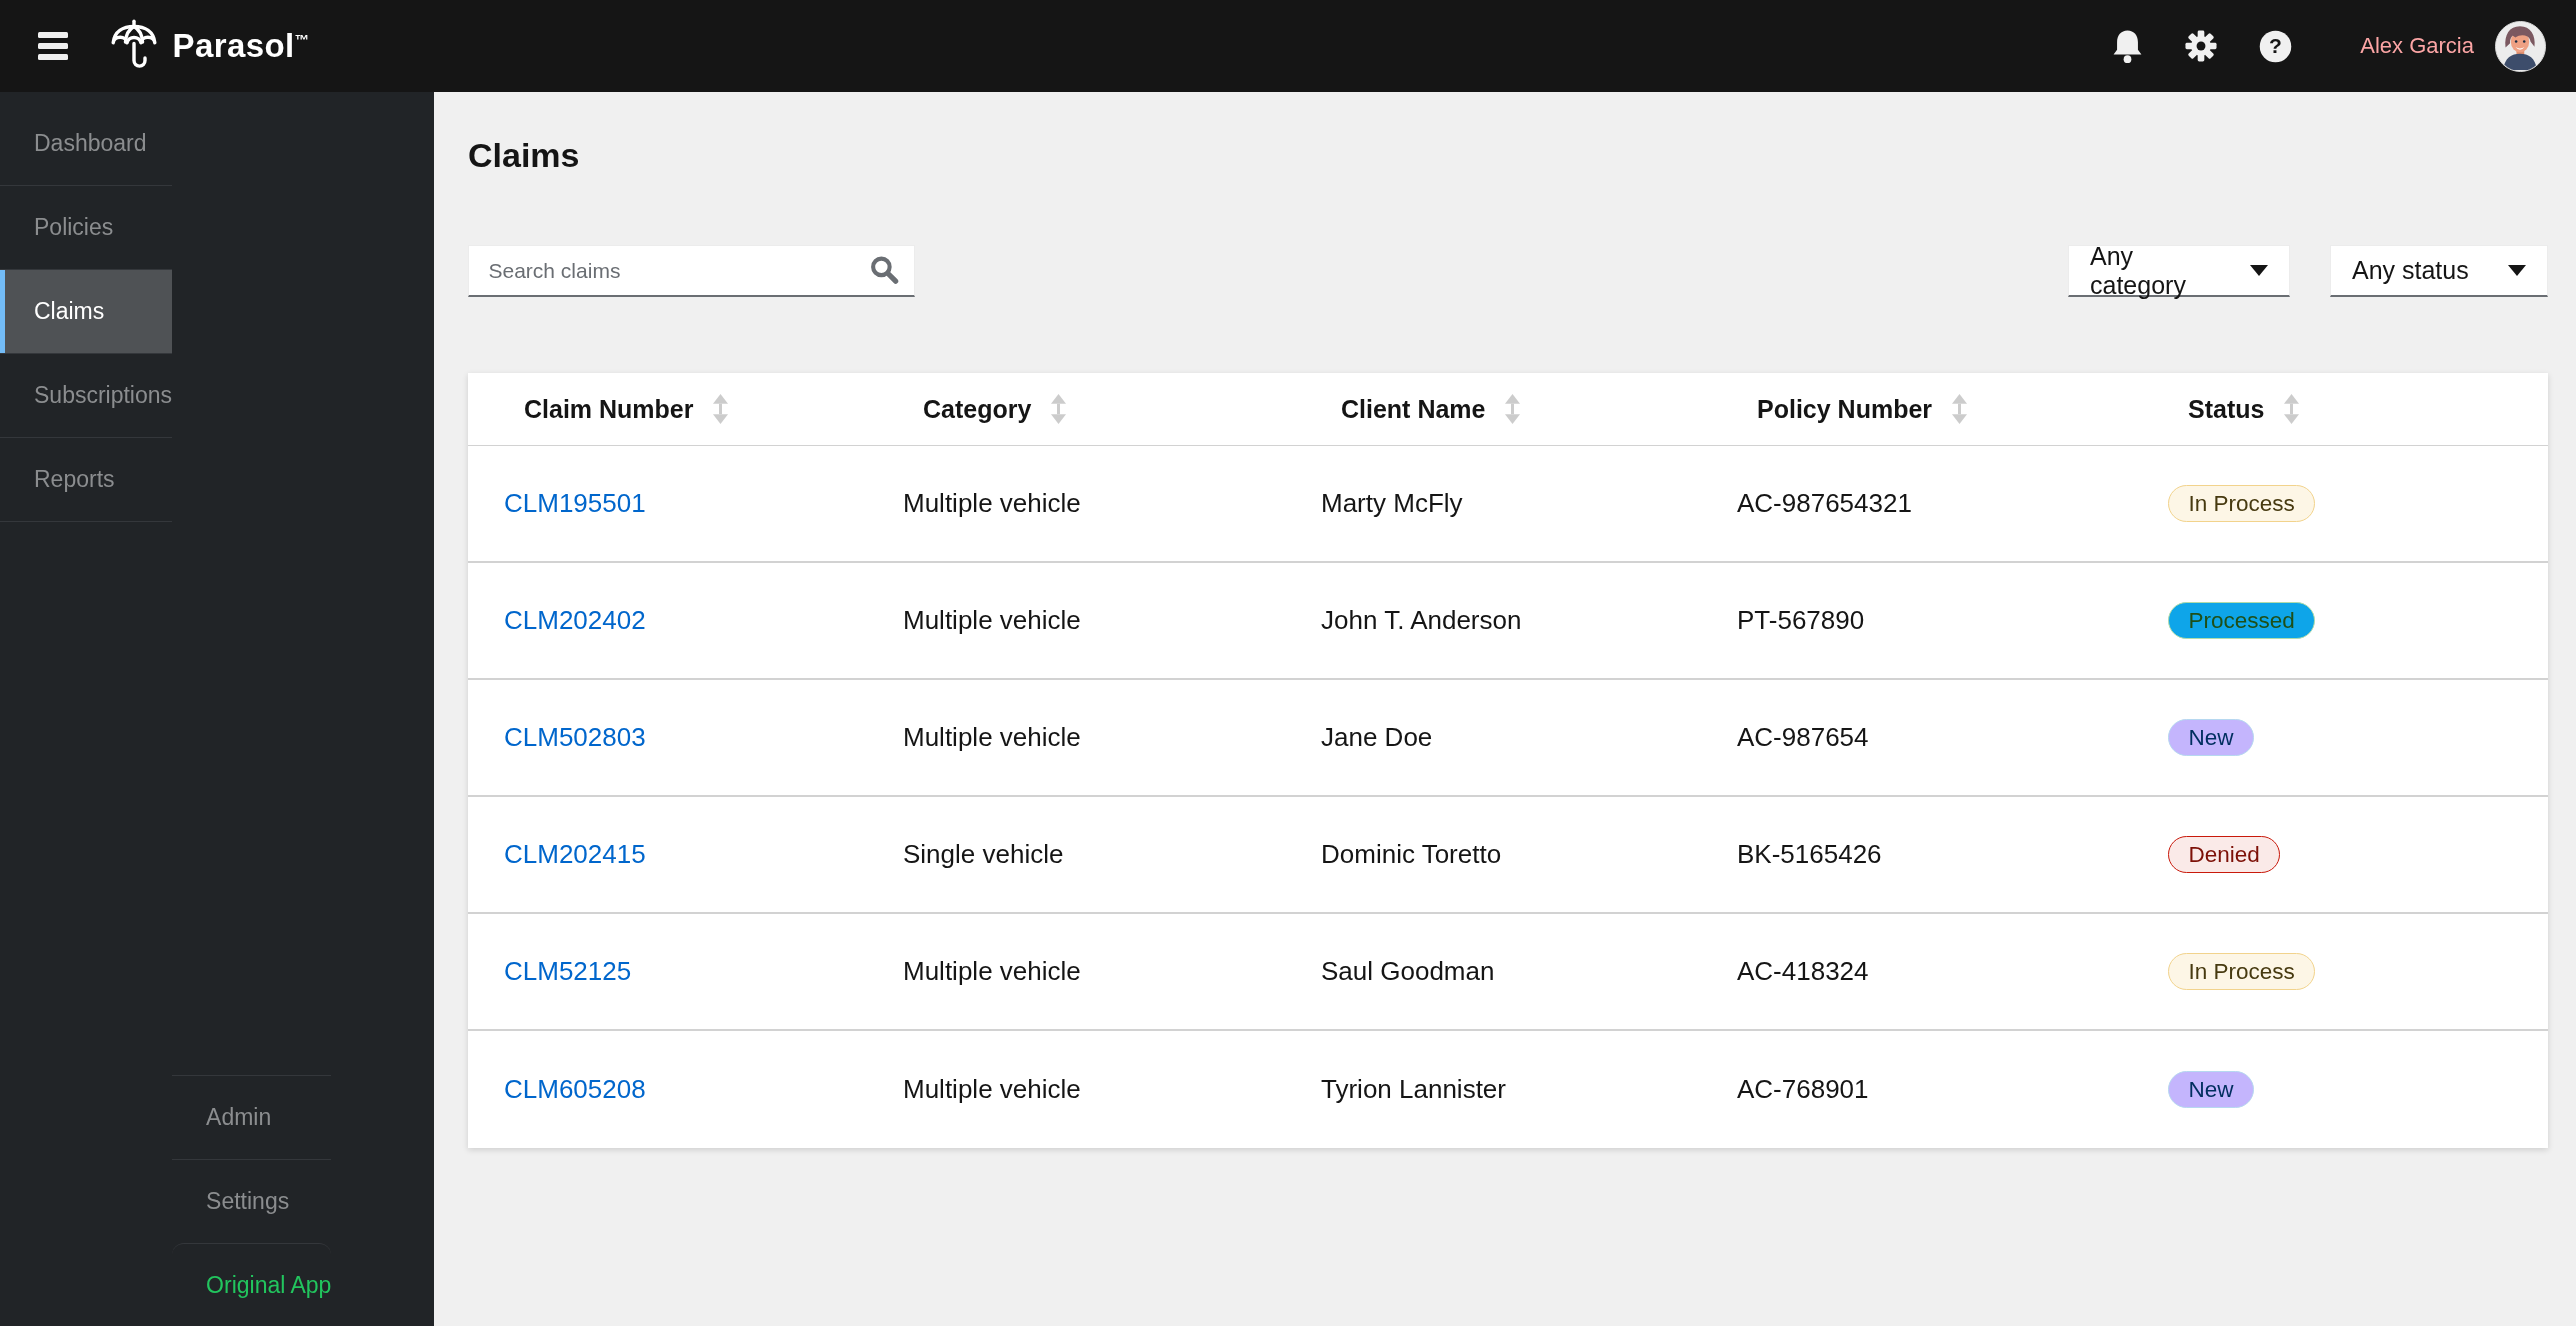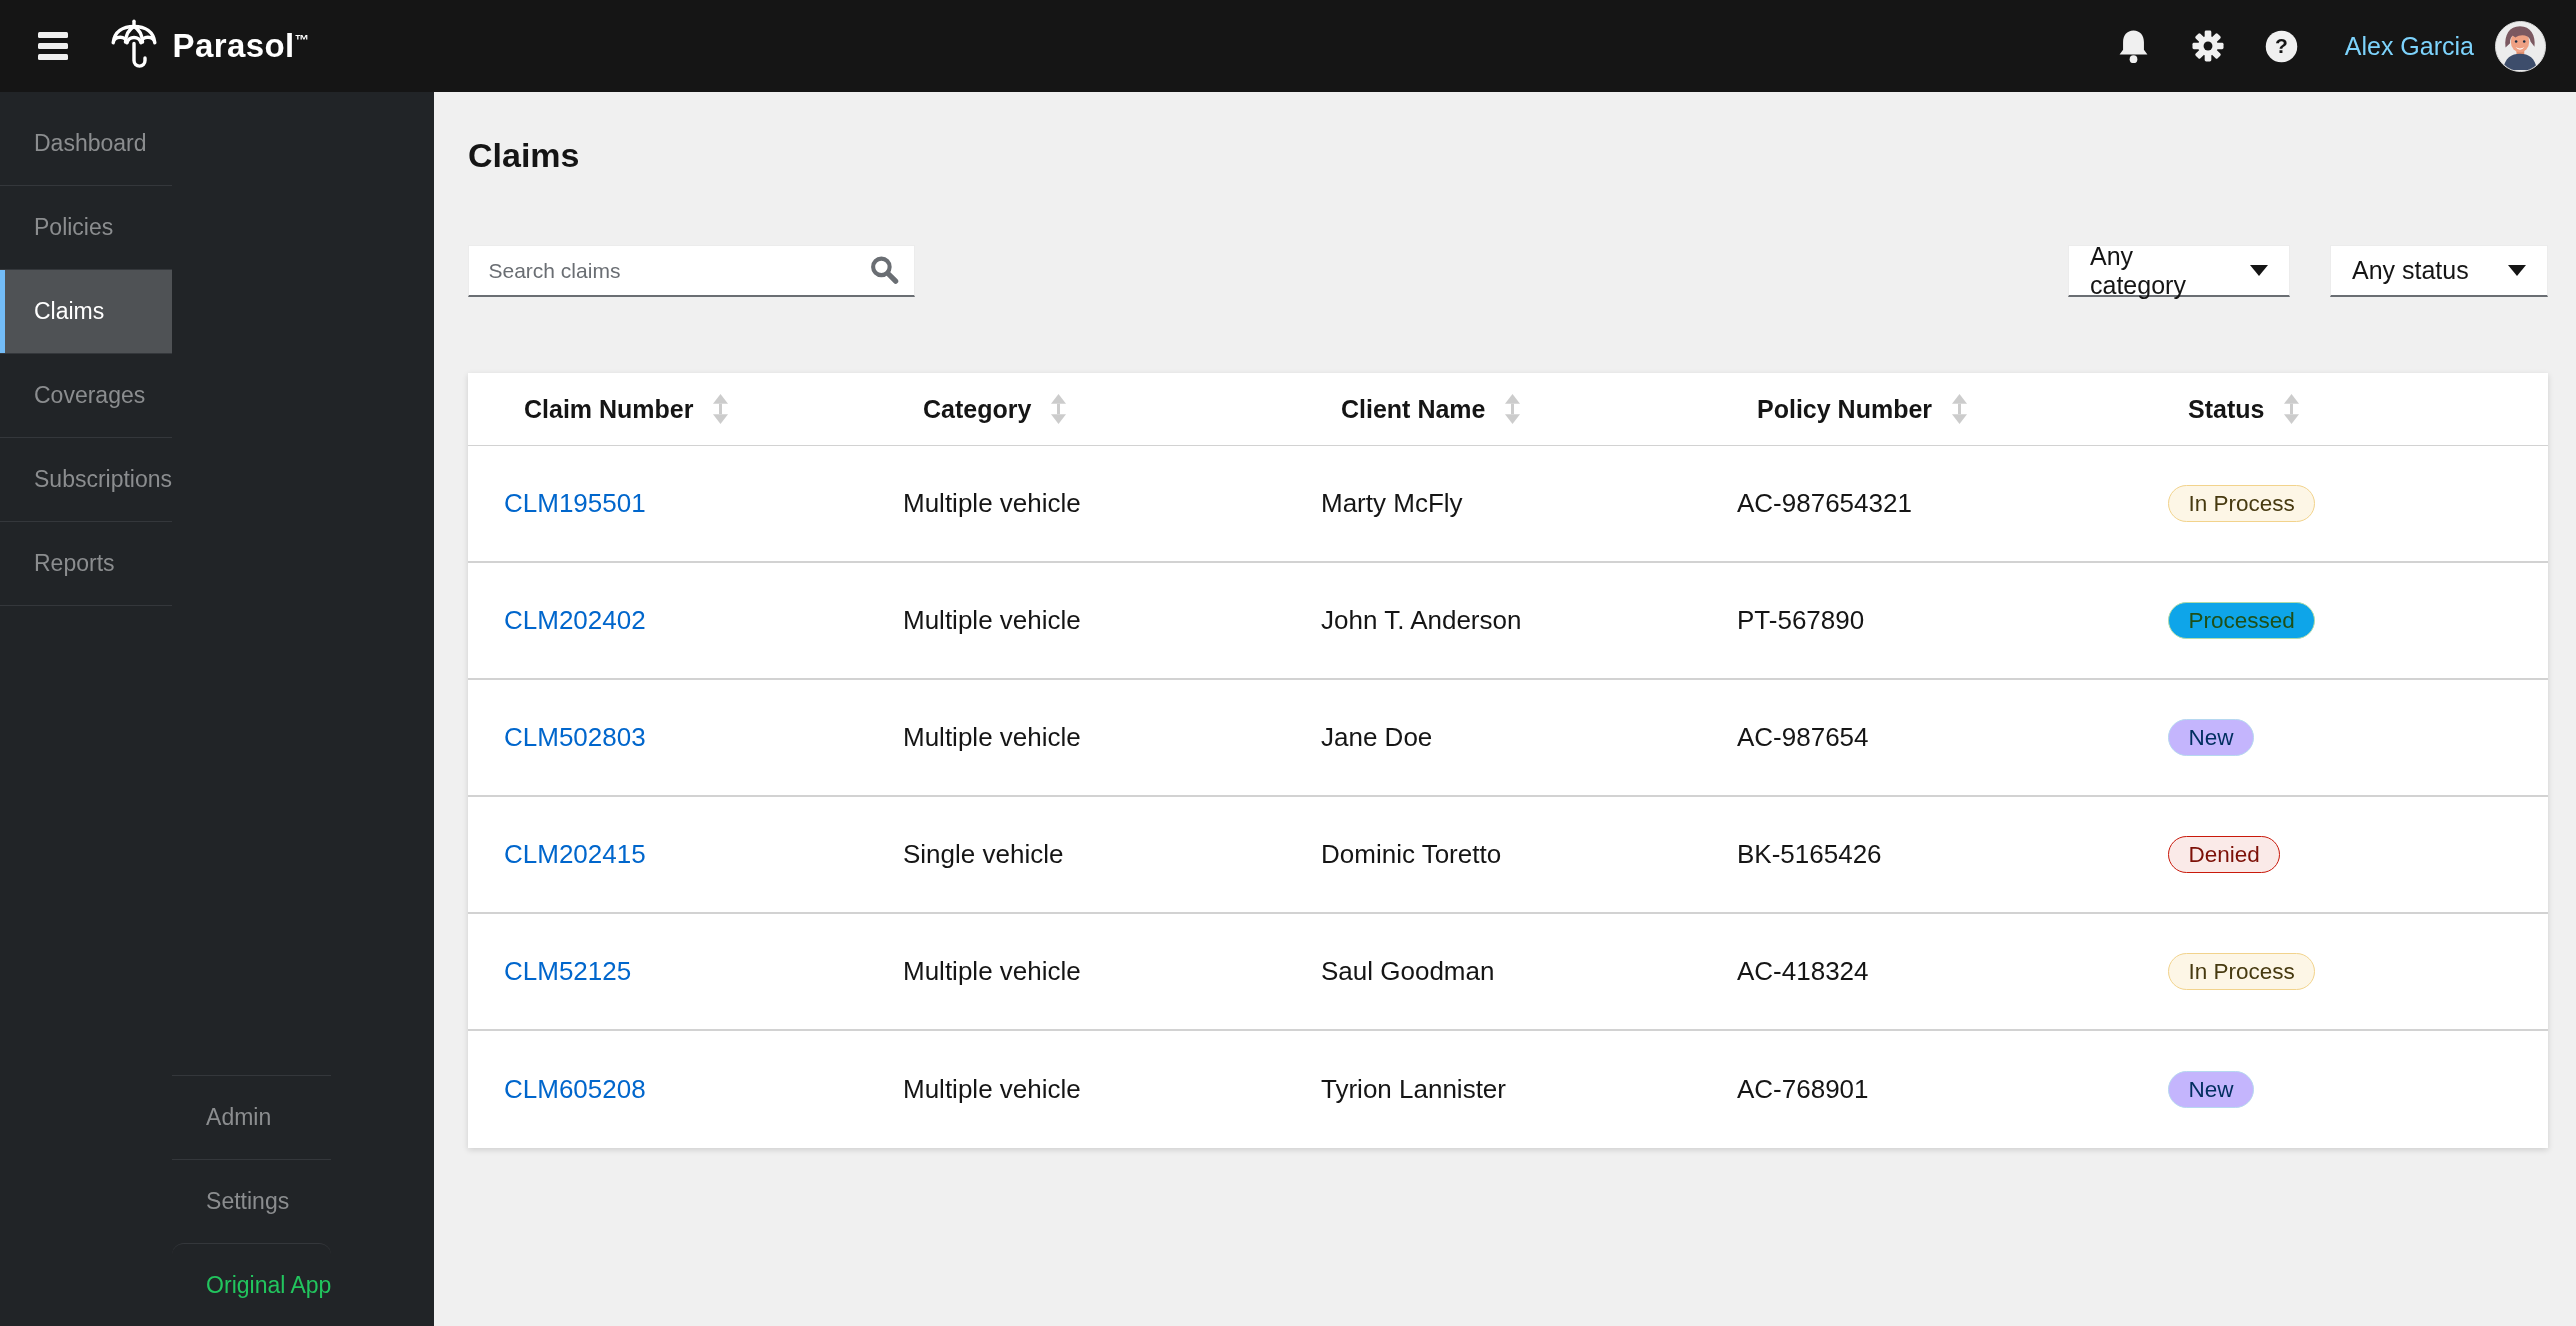--- a/index.html
+++ b/index.html
@@ -18,21 +18,21 @@
     background:#151515; display:flex; align-items:center; padding:0 30px;
   }
   .hamburger { display:flex; flex-direction:column; gap:5.2px; margin-left:7.5px; cursor:pointer; }
   .hamburger span { width:30px; height:6px; background:#f0f0f0; border-radius:1.5px; }
   .brand { display:flex; align-items:center; margin-left:42px; }
   .brand svg { display:block; }
   .brand-text { color:#ffffff; font-size:33px; font-weight:bold; margin-left:15px; letter-spacing:0.4px; }
   .brand-text sup { font-size:14.2px; font-weight:bold; vertical-align:super; letter-spacing:0; }
   .masthead-right { margin-left:auto; display:flex; align-items:center; }
   .icon-btn { width:34px; height:34px; margin-left:40px; display:flex; align-items:center; justify-content:center; cursor:pointer; }
-  .user-name { color:#7dd3fc; font-size:25px; margin:0 21px 0 46px; }
+  .user-name { color:#fca5a5; font-size:22px; margin:0 21px 0 68px; }
   .avatar { width:51px; height:51px; border-radius:50%; overflow:hidden; background:#ececec; border:1.5px solid #d8d8d8; cursor:pointer; }
 
   
   .sidebar {
     position:absolute; top:92px; left:0; width:434px; height:1235px;
     background:#212427; display:flex; padding-top:9.7px;
   }
   .sidebar ul { list-style:none; }
   .nav-item {
     height:84px; display:flex; align-items:center; padding-left:34px;
@@ -168,21 +168,20 @@
       </svg>
     </span>
   </div>
 </header>
 
 <nav class="sidebar">
   <ul>
     <li class="nav-item">Dashboard</li>
     <li class="nav-item">Policies</li>
     <li class="nav-item current">Claims</li>
-    <li class="nav-item">Coverages</li>
     <li class="nav-item">Subscriptions</li>
     <li class="nav-item">Reports</li>
   </ul>
   <ul class="sidebar-bottom">
     <li class="nav-item">Admin</li>
     <li class="nav-item">Settings</li>
     <li class="nav-item bright">Original App</li>
   </ul>
 </nav>
 

